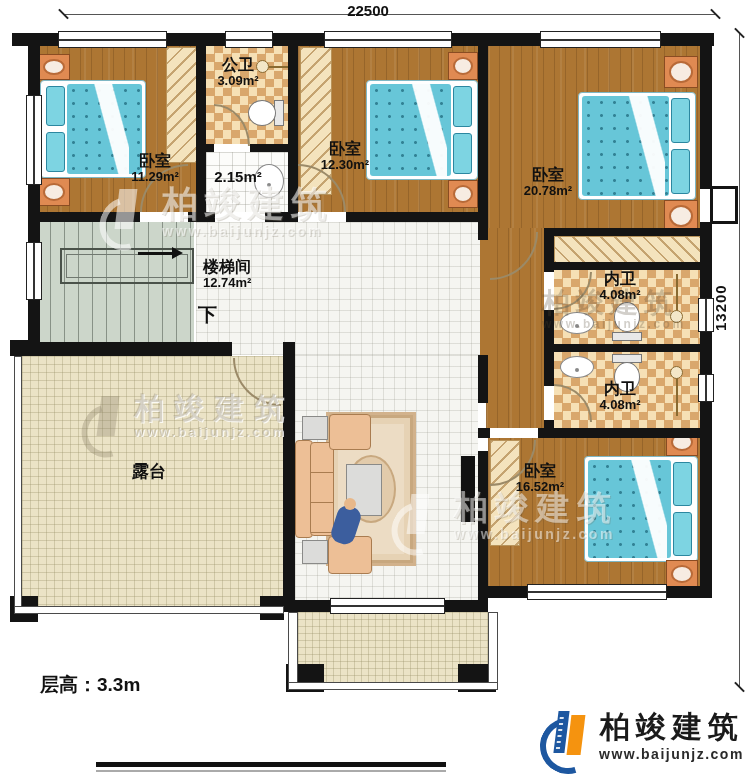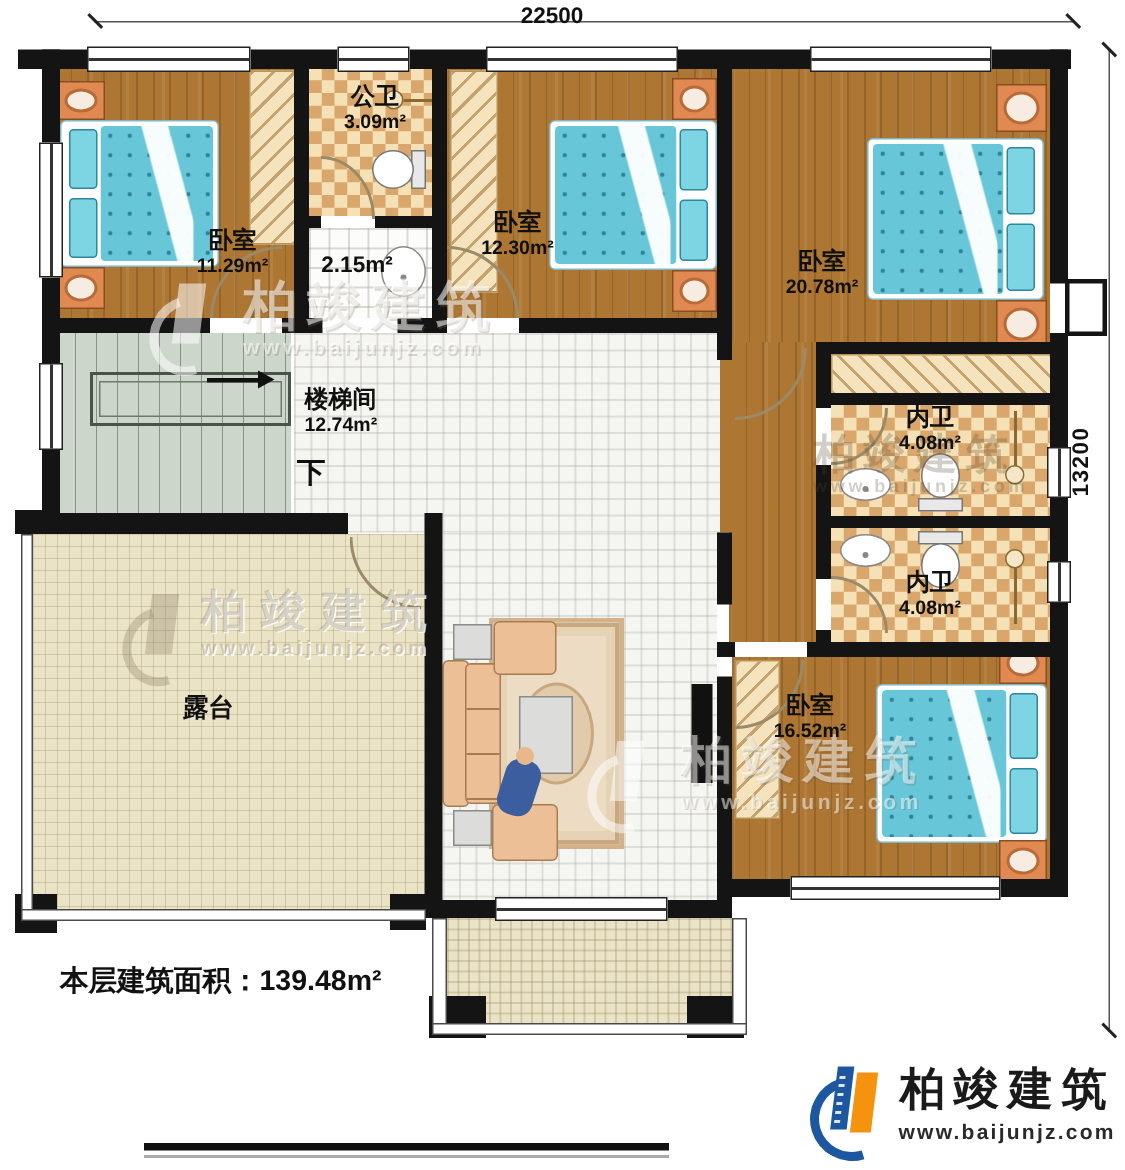--- a/index.html
+++ b/index.html
@@ -276,21 +276,21 @@
     <div>
       <div class="wm-co" style="font-size:28px;letter-spacing:6px">柏竣建筑</div>
       <div class="wm-web" style="font-size:12px">www.baijunjz.com</div>
     </div>
   </div>
 
   <div class="abs rlabel" style="left:112px;top:152px;width:86px">
     <div class="rn">卧室</div>
     <div class="ra">11.29m²</div>
   </div>
-  <div class="abs rlabel" style="left:216px;top:56px;width:68px">
+  <div class="abs rlabel" style="left:204px;top:56px;width:68px">
     <div class="rn">公卫</div>
     <div class="ra">3.09m²</div>
   </div>
   <div class="abs rlabel" style="left:204px;top:168px;width:68px">
     <div class="ra" style="font-size:15px">2.15m²</div>
   </div>
   <div class="abs rlabel" style="left:302px;top:140px;width:86px">
     <div class="rn">卧室</div>
     <div class="ra">12.30m²</div>
   </div>
@@ -308,34 +308,34 @@
     <div class="ra">4.08m²</div>
   </div>
   <div class="abs rlabel" style="left:586px;top:380px;width:68px">
     <div class="rn">内卫</div>
     <div class="ra">4.08m²</div>
   </div>
   <div class="abs rlabel" style="left:498px;top:462px;width:84px">
     <div class="rn">卧室</div>
     <div class="ra">16.52m²</div>
   </div>
-  <div class="abs rlabel big" style="left:108px;top:462px;width:62px">
+  <div class="abs rlabel big" style="left:118px;top:462px;width:62px">
     <div class="rn">露台</div>
   </div>
 
   <div class="abs dimline" style="left:63px;top:14px;width:653px;height:1px"></div>
   <div class="abs tick" style="left:57px;top:13px;width:13px;height:2px"></div>
   <div class="abs tick" style="left:709px;top:13px;width:13px;height:2px"></div>
   <div class="abs dimlabel" style="left:328px;top:2px;width:80px">22500</div>
   <div class="abs dimline" style="left:739px;top:33px;width:1px;height:655px"></div>
   <div class="abs tick" style="left:733px;top:32px;width:13px;height:2px"></div>
   <div class="abs tick" style="left:733px;top:686px;width:13px;height:2px"></div>
   <div class="abs dimlabel vert" style="left:712px;top:258px;height:100px">13200</div>
 
-  <div class="abs note" style="left:40px;top:641px">本层建筑面积：139.48m²</div>
+  <div class="abs note" style="left:40px;top:672px">层高：3.3m</div>
   <div class="abs" style="left:96px;top:762px;width:350px;height:5px;background:#111"></div>
   <div class="abs" style="left:96px;top:770px;width:350px;height:2px;background:#aaa"></div>
 
   <div class="abs logo-ico" style="left:540px;top:706px">
     <div class="l-swoosh"></div>
     <div class="l-b1"></div>
     <div class="l-b2"></div>
   </div>
   <div class="abs logo-co" style="left:600px;top:712px">柏竣建筑</div>
   <div class="abs logo-web" style="left:599px;top:746px">www.baijunjz.com</div>

